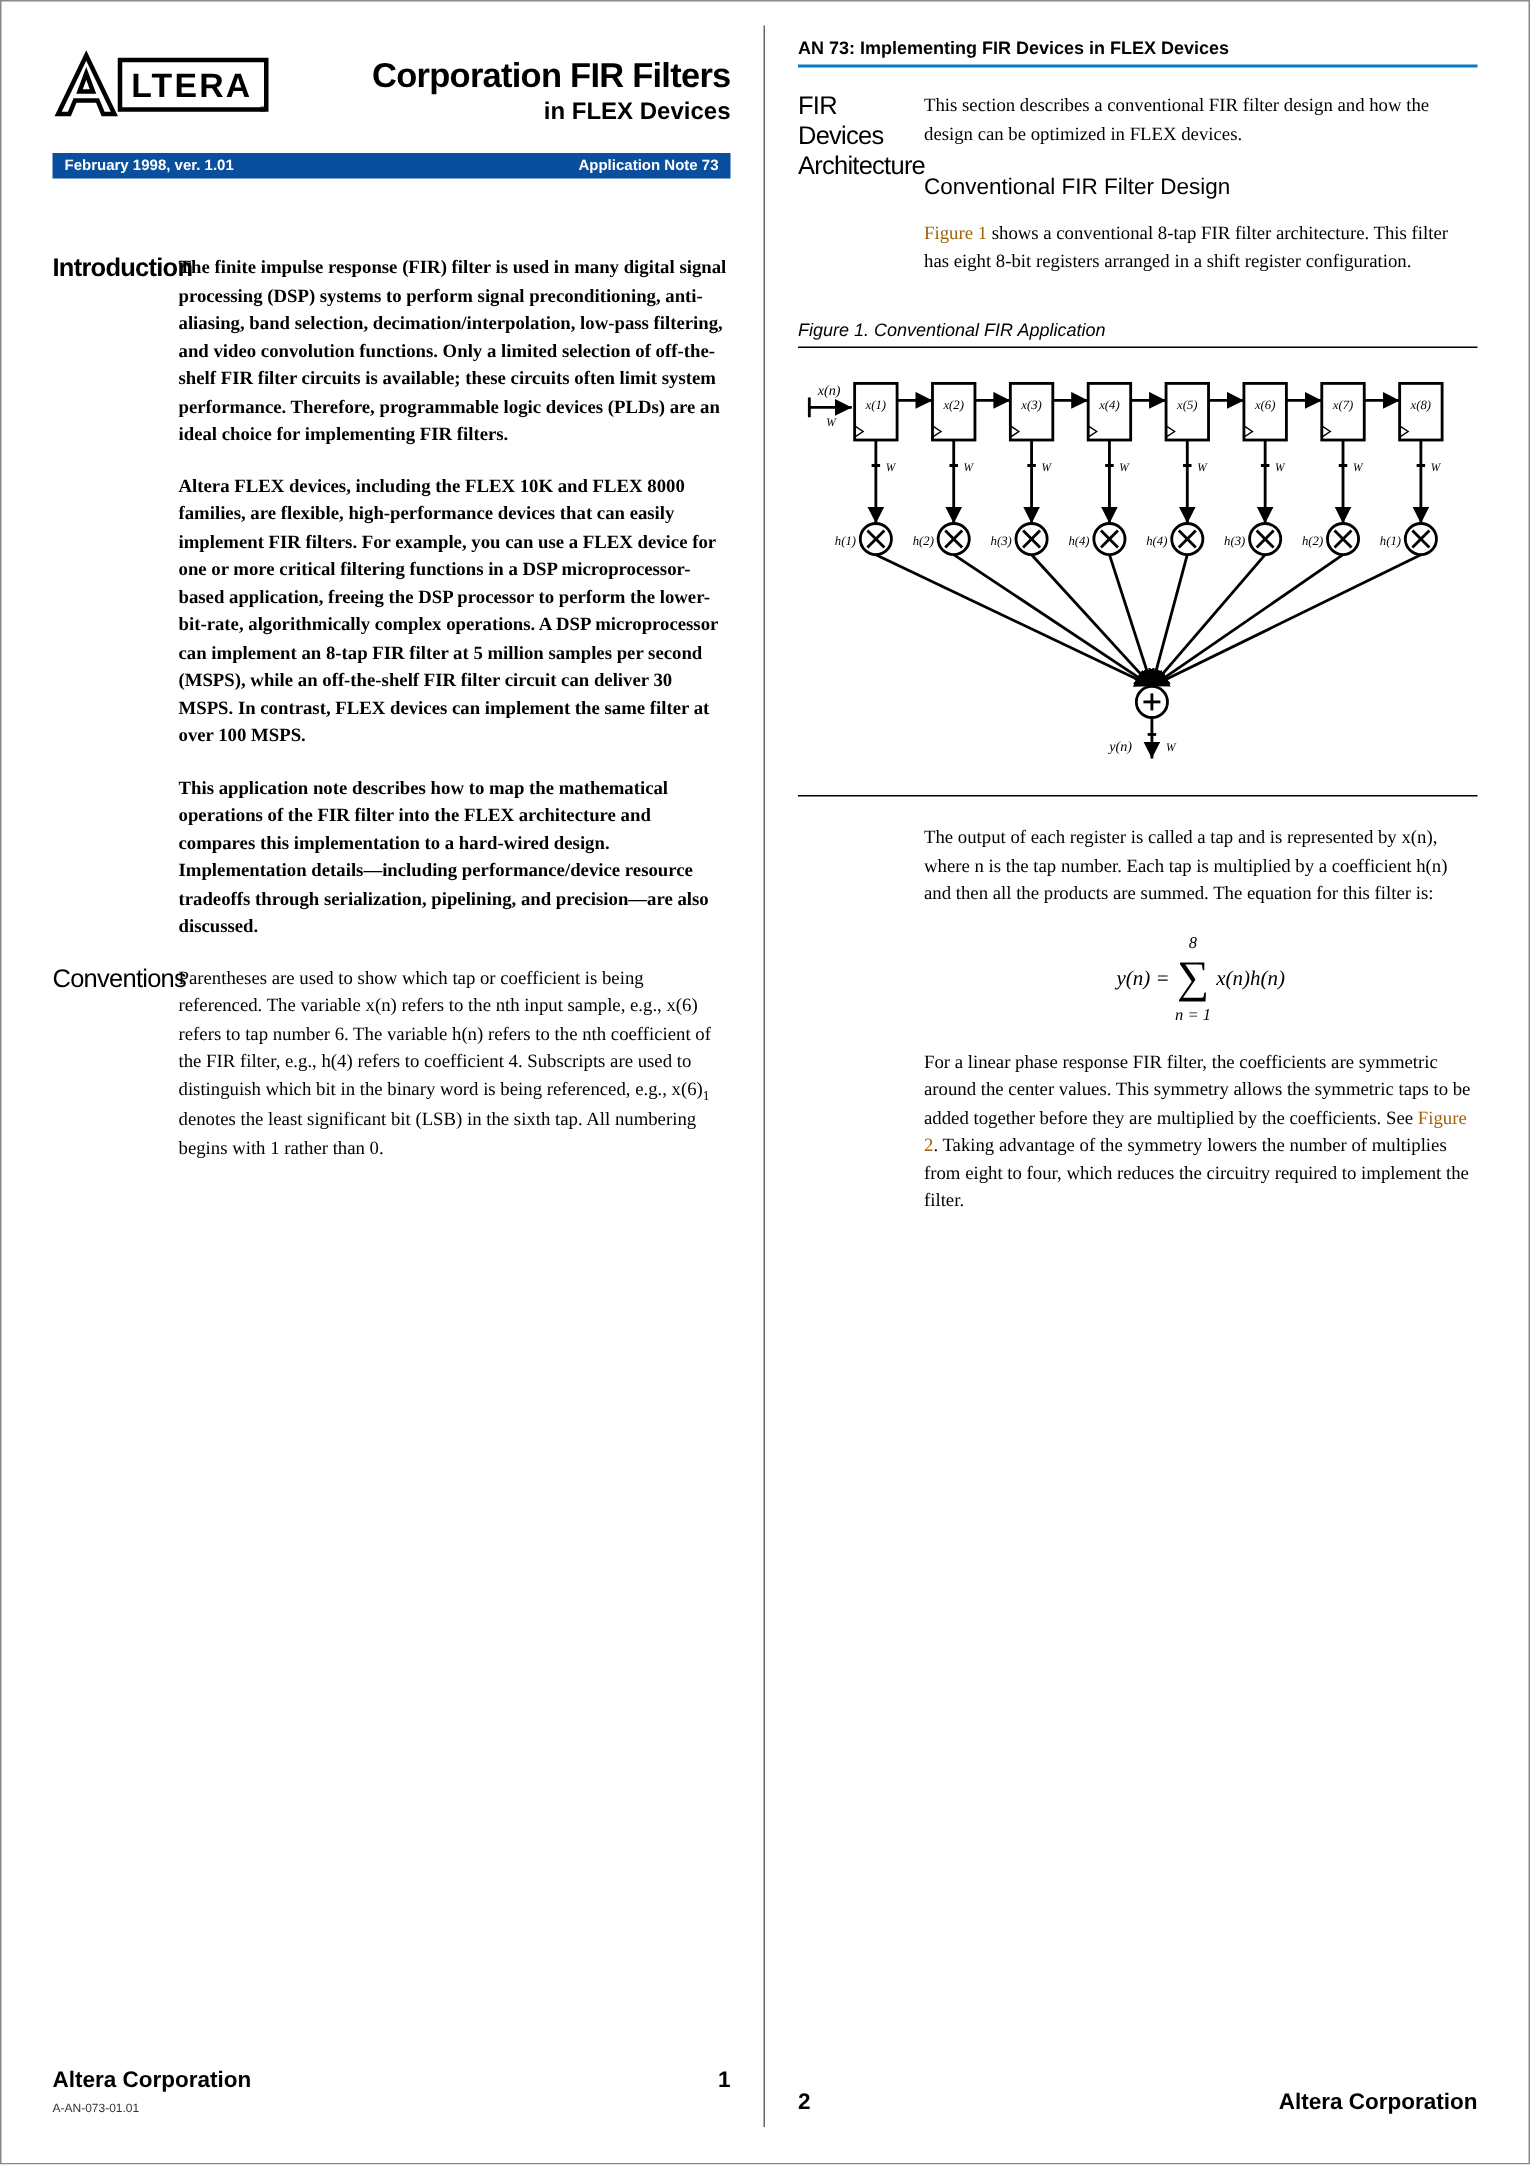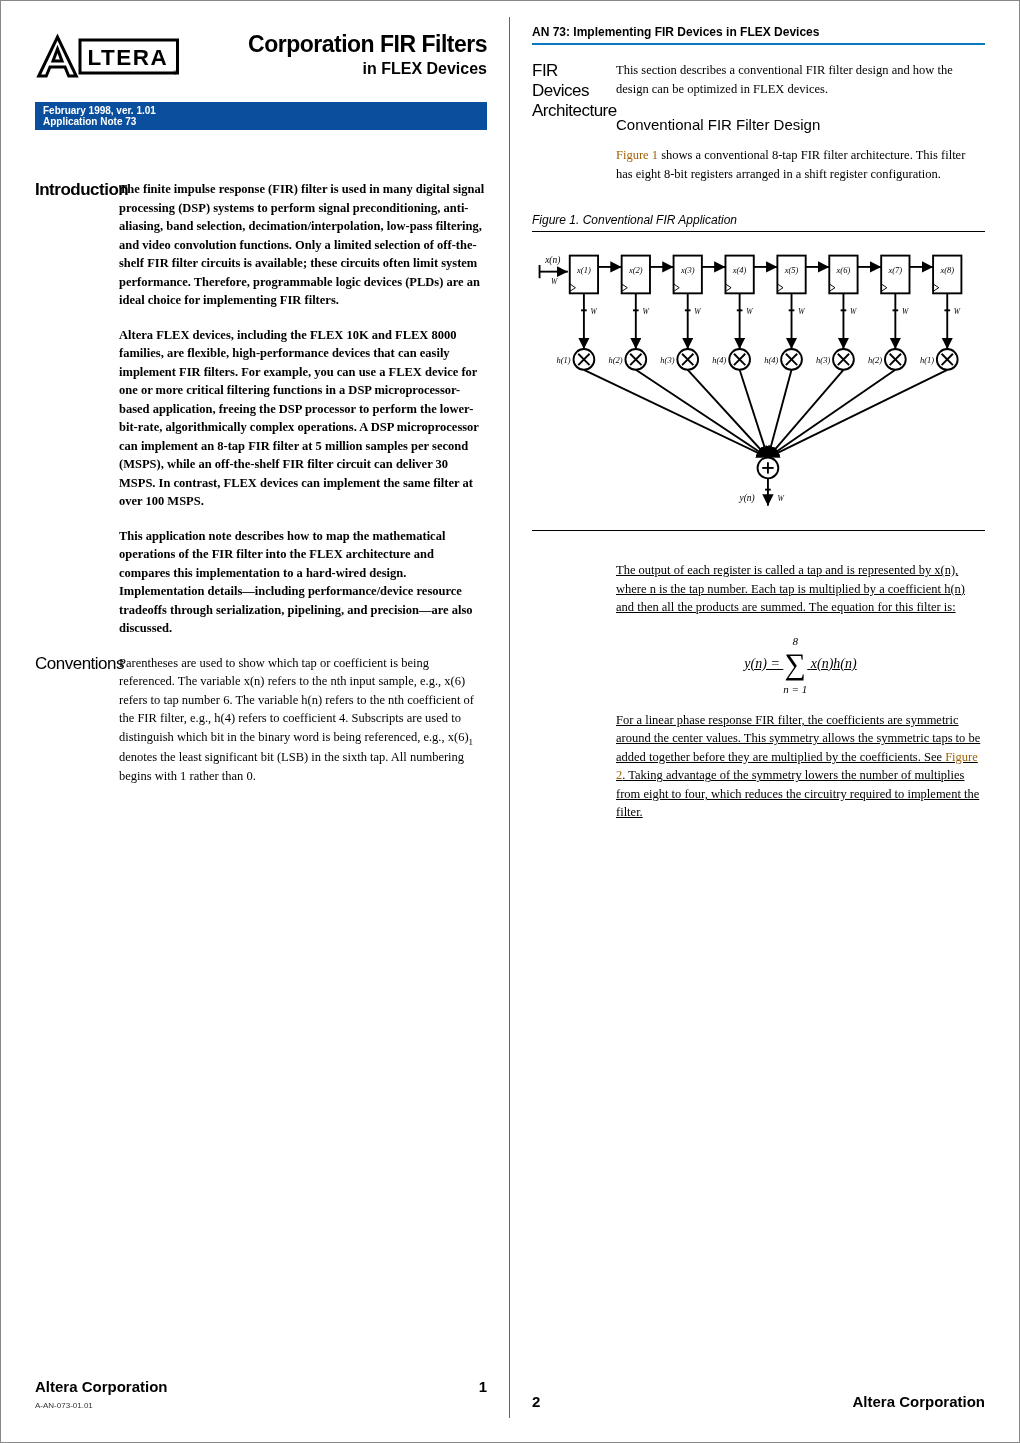--- a/index.html
+++ b/index.html
@@ -28,21 +28,21 @@
   .page-left { border-right: 1px solid #666; }
   .running-head {
     font-family: Arial, Helvetica, sans-serif;
     font-weight: bold;
     font-size: 12px;
     color: #000;
   }
   .rule-blue { border: none; border-top: 2px solid #0a7abf; margin: 4px 0 16px 0; }
 
   
-  .title-row { display: flex; align-items: center; gap: 36px; }
+  .title-row { display: flex; align-items: flex-end; gap: 36px; }
   .logo {
     width: 150px; height: 55px;
     border: none;
     display: flex; align-items: center;
     font-family: Arial, sans-serif;
     margin-top: 4px;
   }
   .title-block { flex: 1; text-align: right; }
   .title-main {
     font-family: Arial, Helvetica, sans-serif;
@@ -59,21 +59,20 @@
   .ver-bar {
     background: #0a4f9e;
     color: #fff;
     font-family: Arial, Helvetica, sans-serif;
     font-size: 10px;
     font-weight: bold;
     padding: 3px 8px;
     margin-top: 18px;
     display: flex;
     justify-content: space-between;
-    flex-direction: column;
   }
 
   
   .section-row { display: flex; margin-top: 22px; }
   .sec-head {
     width: 84px;
     flex-shrink: 0;
     font-family: Arial, Helvetica, sans-serif;
     font-size: 17px;
     letter-spacing: -0.5px;
@@ -315,21 +314,21 @@
         <line x1="244" y1="235" x2="256" y2="235" stroke="#000" stroke-width="2"></line>
         <line x1="250" y1="229" x2="250" y2="241" stroke="#000" stroke-width="2"></line>
         <line x1="250" y1="246" x2="250" y2="275" stroke="#000" stroke-width="2" marker-end="url(#arrow)"></line>
         <line x1="247" y1="258" x2="253" y2="258" stroke="#000" stroke-width="2"></line>
         <text id="fig-yn" x="236" y="270" font-size="10" font-style="italic" text-anchor="end">y(n)</text>
         <text id="fig-w-out" x="260" y="270" font-size="8" font-style="italic">W</text>
       </svg>
     </div>
     <hr class="fig-rule">
 
-    <div class="section-row" style="margin-top:24px;text-decoration:underline;">
+    <div class="section-row" style="margin-top:12px;">
       <div class="sec-head"></div>
       <div class="sec-body">
         <p>The output of each register is called a tap and is represented by x(n), where n is the tap number. Each tap is multiplied by a coefficient h(n) and then all the products are summed. The equation for this filter is:</p>
 
         <div class="equation">
           <span>y(n) = </span>
           <span style="display:inline-block; vertical-align:middle;">
             <span class="sum-top">8</span>
             <span class="sum-sym">∑</span>
             <span class="sum-bot">n = 1</span>

